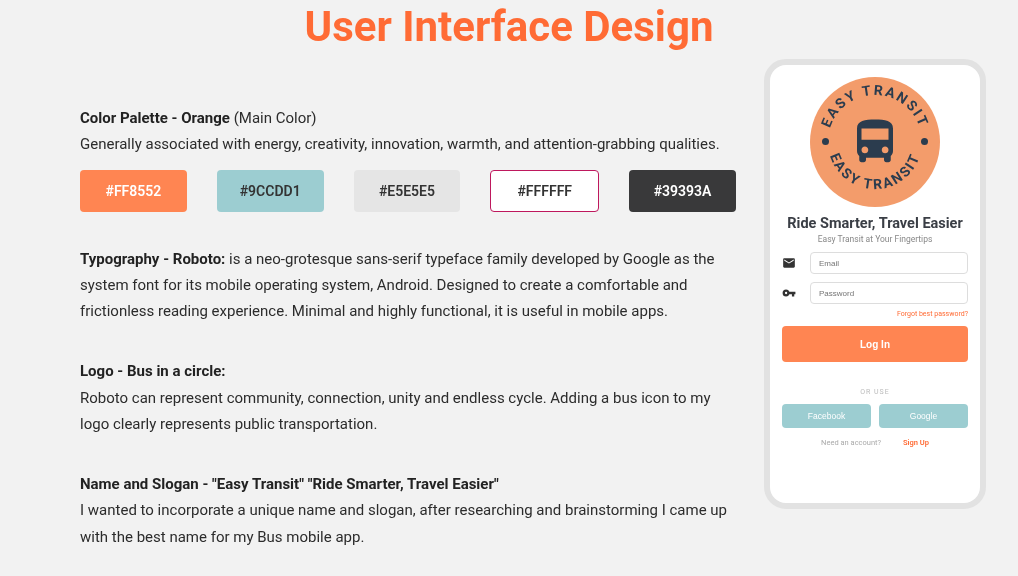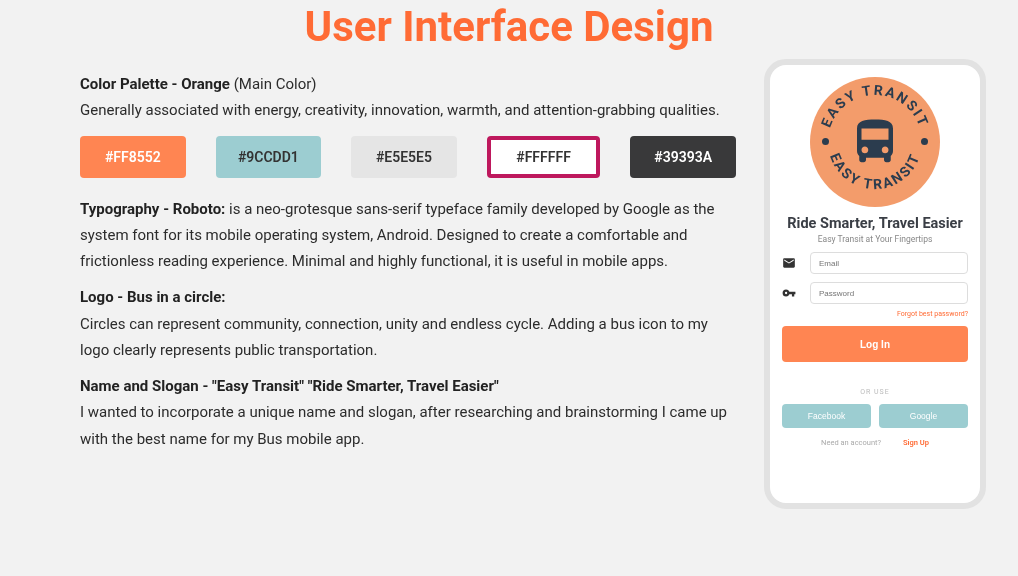--- a/index.html
+++ b/index.html
@@ -33,40 +33,41 @@
     margin-bottom: 10px;
   }
   .lead-bold {
     font-weight: 700;
     color: #222;
   }
   .body-text {
     font-size: 15px;
     line-height: 1.75;
     color: #2c2c2c;
+    margin-top: 34px;
   }
   .swatches {
     display: flex;
     gap: 30px;
     margin: 12px 0 18px 0;
   }
   .swatch {
     flex: 1;
     height: 42px;
     border-radius: 4px;
     display: flex;
     align-items: center;
     justify-content: center;
     font-size: 14px;
     font-weight: 600;
   }
   .sw1 { background:#FF8552; color:#fff; }
   .sw2 { background:#9CCDD1; color:#333; }
   .sw3 { background:#E5E5E5; color:#333; }
-  .sw4 { background:#FFFFFF; color:#333; border:4px solid #be185d; }
+  .sw4 { background:#FFFFFF; color:#333; border:1px solid #be185d; }
   .sw5 { background:#39393A; color:#fff; }
 
   
   .phone-wrap {
     width: 222px;
     flex-shrink: 0;
     padding-top: 0;
   }
   .phone {
     width: 222px;
@@ -209,21 +210,21 @@
       <div class="swatch sw4">#FFFFFF</div>
       <div class="swatch sw5">#39393A</div>
     </div>
 
     <div class="section body-text">
       <span class="lead-bold">Typography - Roboto:</span><span> is a neo-grotesque sans-serif typeface family developed by Google as the system font for its mobile operating system, Android. Designed to create a comfortable and frictionless reading experience. Minimal and highly functional, it is useful in mobile apps.</span>
     </div>
 
     <div class="section body-text">
       <span class="lead-bold">Logo -  Bus in a circle:</span><br>
-      <span>Circles can represent community, connection, unity and endless cycle. Adding a bus icon to my logo clearly represents public transportation.</span>
+      <span>Roboto can represent community, connection, unity and endless cycle. Adding a bus icon to my logo clearly represents public transportation.</span>
     </div>
 
     <div class="section body-text">
       <span class="lead-bold">Name and Slogan - "Easy Transit" "Ride Smarter, Travel Easier"</span><br>
       <span>I wanted to incorporate a unique name and slogan, after researching and brainstorming I came up with the best name for my Bus mobile app.</span>
     </div>
 
   </div>
 
   <div class="phone-wrap">

